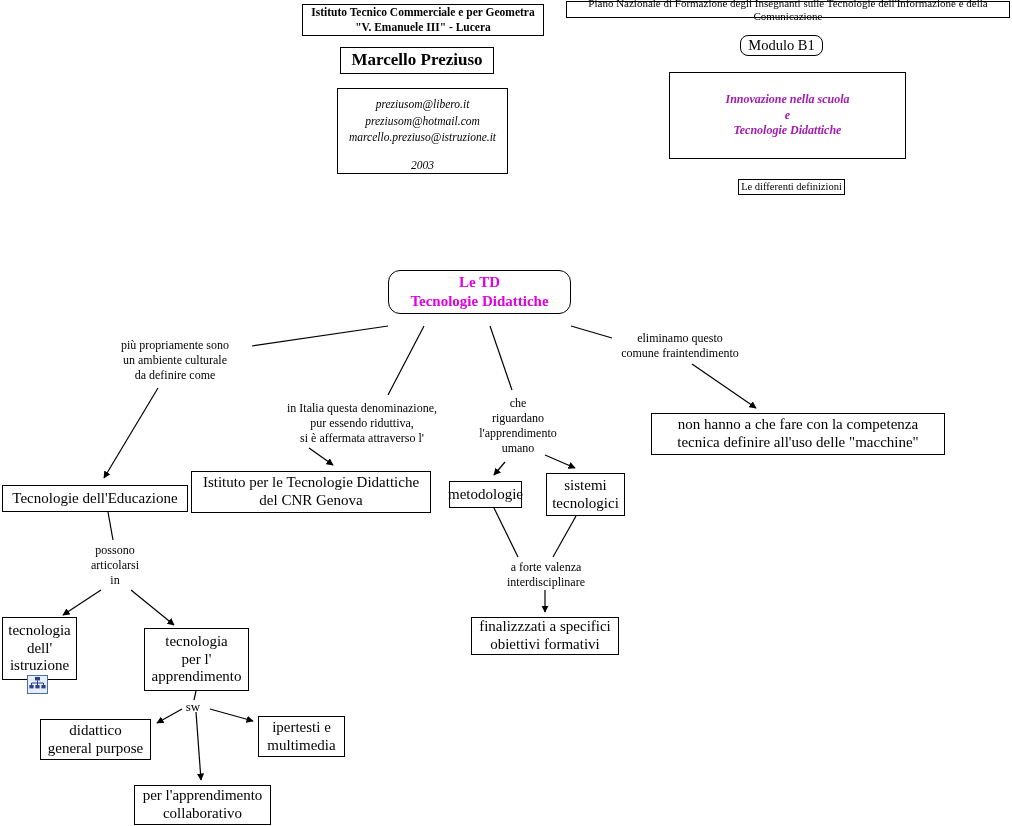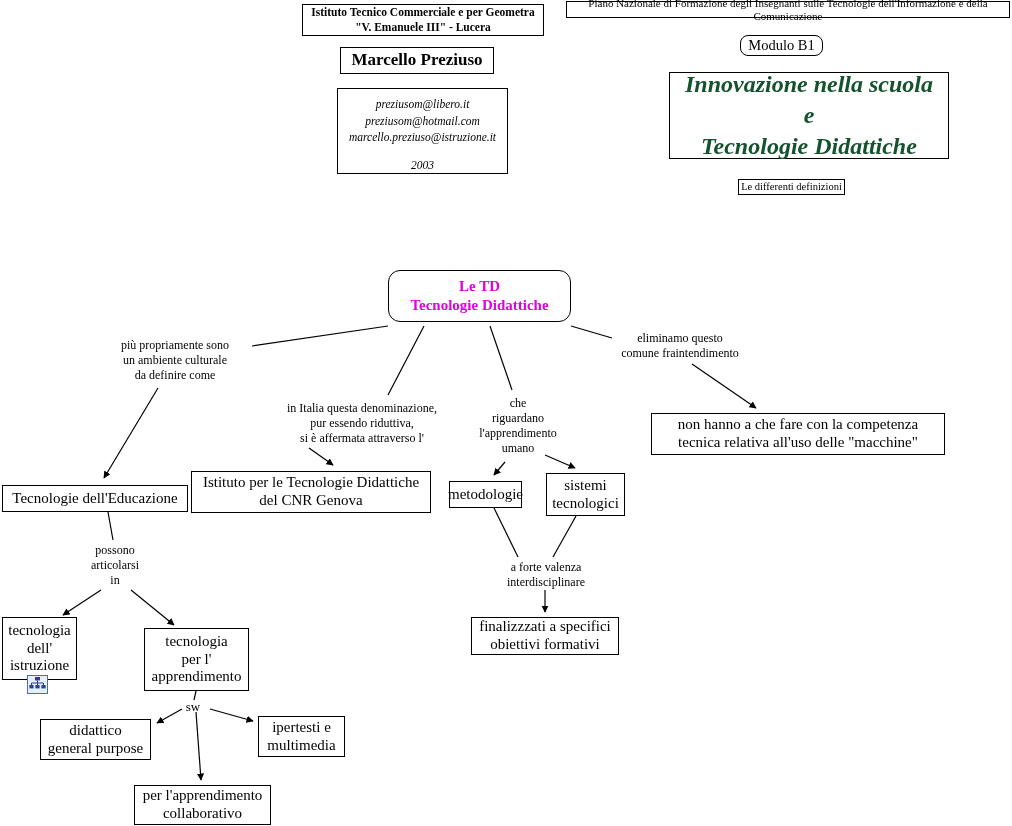--- a/index.html
+++ b/index.html
@@ -86,38 +86,38 @@
     font-size: 11px;
   }
   #modulo-box {
     left: 740px; top: 35px;
     width: 83px; height: 21px;
     font-size: 14.5px;
     border-radius: 8px;
   }
   #title-box {
     left: 669px; top: 72px;
-    width: 280px; height: 87px;
+    width: 237px; height: 87px;
     font-family: "Liberation Serif", serif;
     font-style: italic;
     font-weight: bold;
-    font-size: 24px;
-    color: #14532d;
+    font-size: 12px;
+    color: #a21caf;
     line-height: 1.3;
   }
   #defs-box {
     left: 738px; top: 179px;
     width: 107px; height: 16px;
     font-size: 10.5px;
   }
 
   
   #n-letd {
     left: 388px; top: 270px;
-    width: 183px; height: 52px;
+    width: 183px; height: 44px;
     border-radius: 12px;
     color: #e000e0;
     font-weight: bold;
     font-size: 15px;
     line-height: 1.3;
   }
   #n-tecnoedu {
     left: 2px; top: 485px;
     width: 186px; height: 27px;
     font-size: 15px;
@@ -275,21 +275,21 @@
 
   <div class="node" id="n-itd">Istituto per le Tecnologie Didattiche
 del CNR Genova</div>
 
   <div class="node" id="n-metodologie">metodologie</div>
 
   <div class="node" id="n-sistemi">sistemi
 tecnologici</div>
 
   <div class="node" id="n-noncompetenza">non hanno a che fare con la competenza
-tecnica relativa all'uso delle "macchine"</div>
+tecnica definire all'uso delle "macchine"</div>
 
   <div class="node" id="n-finalizzati">finalizzzati a specifici
 obiettivi formativi</div>
 
   <div class="node" id="n-tecnoistr">tecnologia
 dell'
 istruzione</div>
 
   <span id="submap-icon">
     <svg width="19" height="17" viewBox="0 0 19 17" xmlns="http://www.w3.org/2000/svg">

